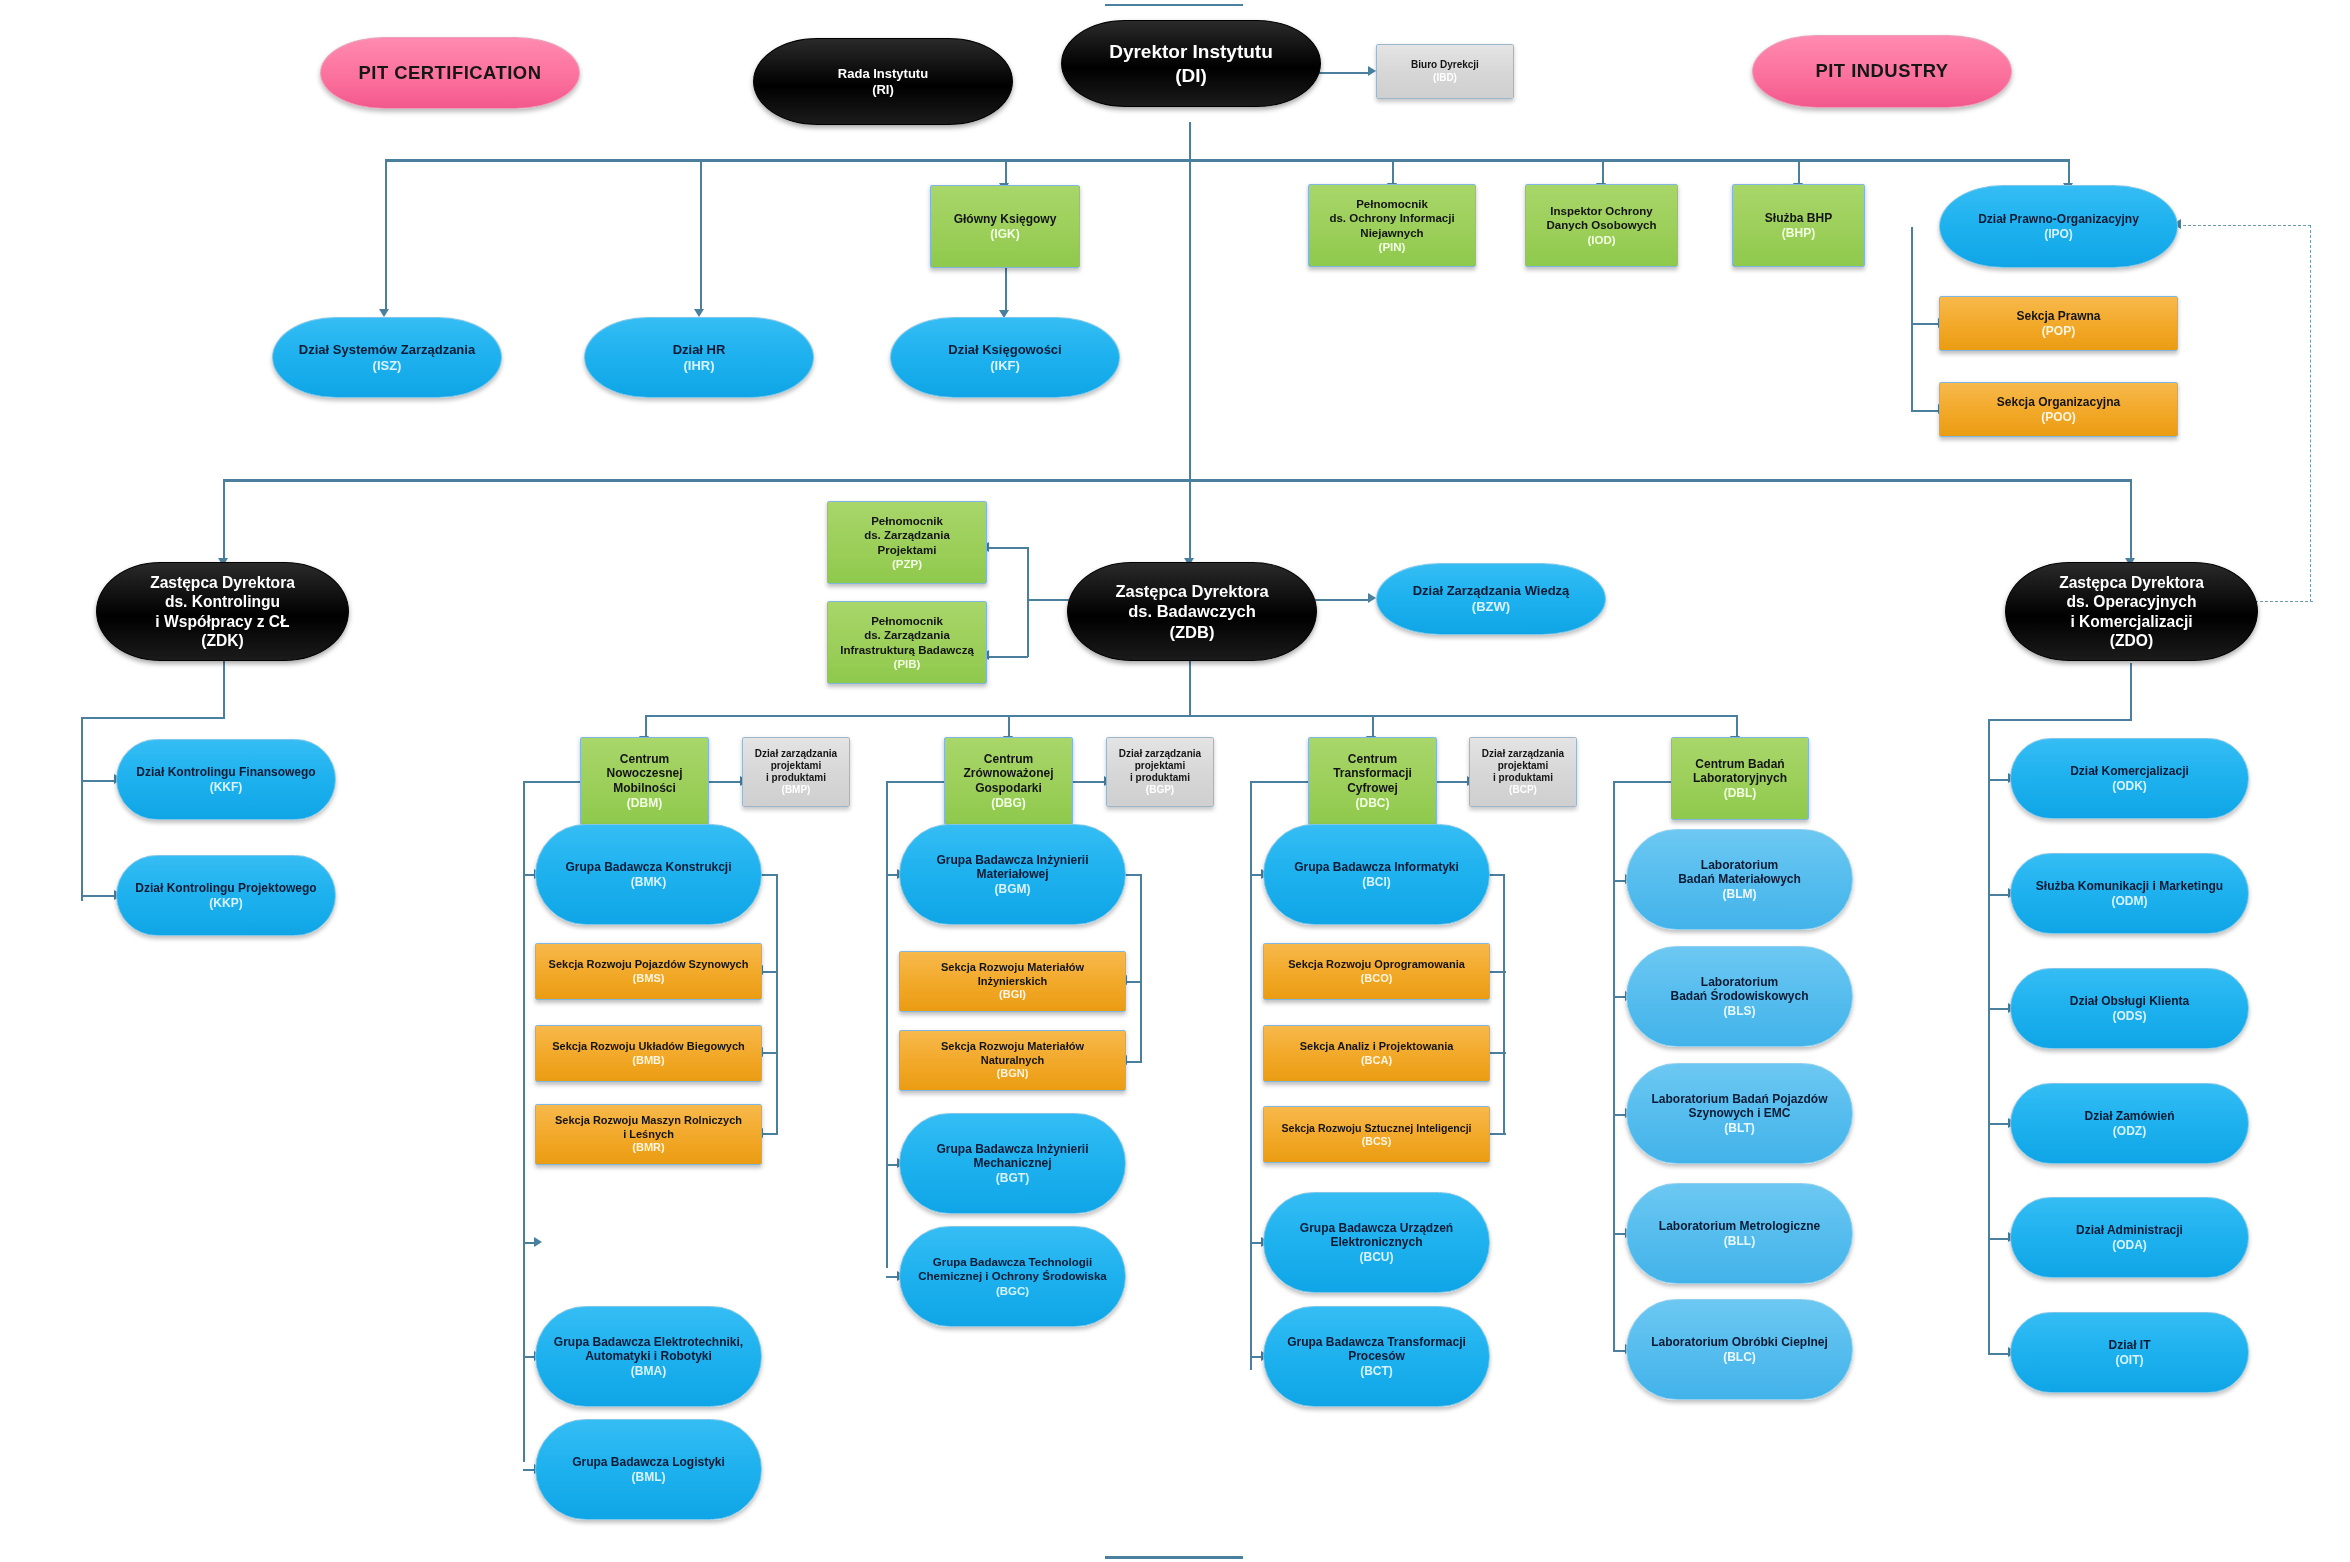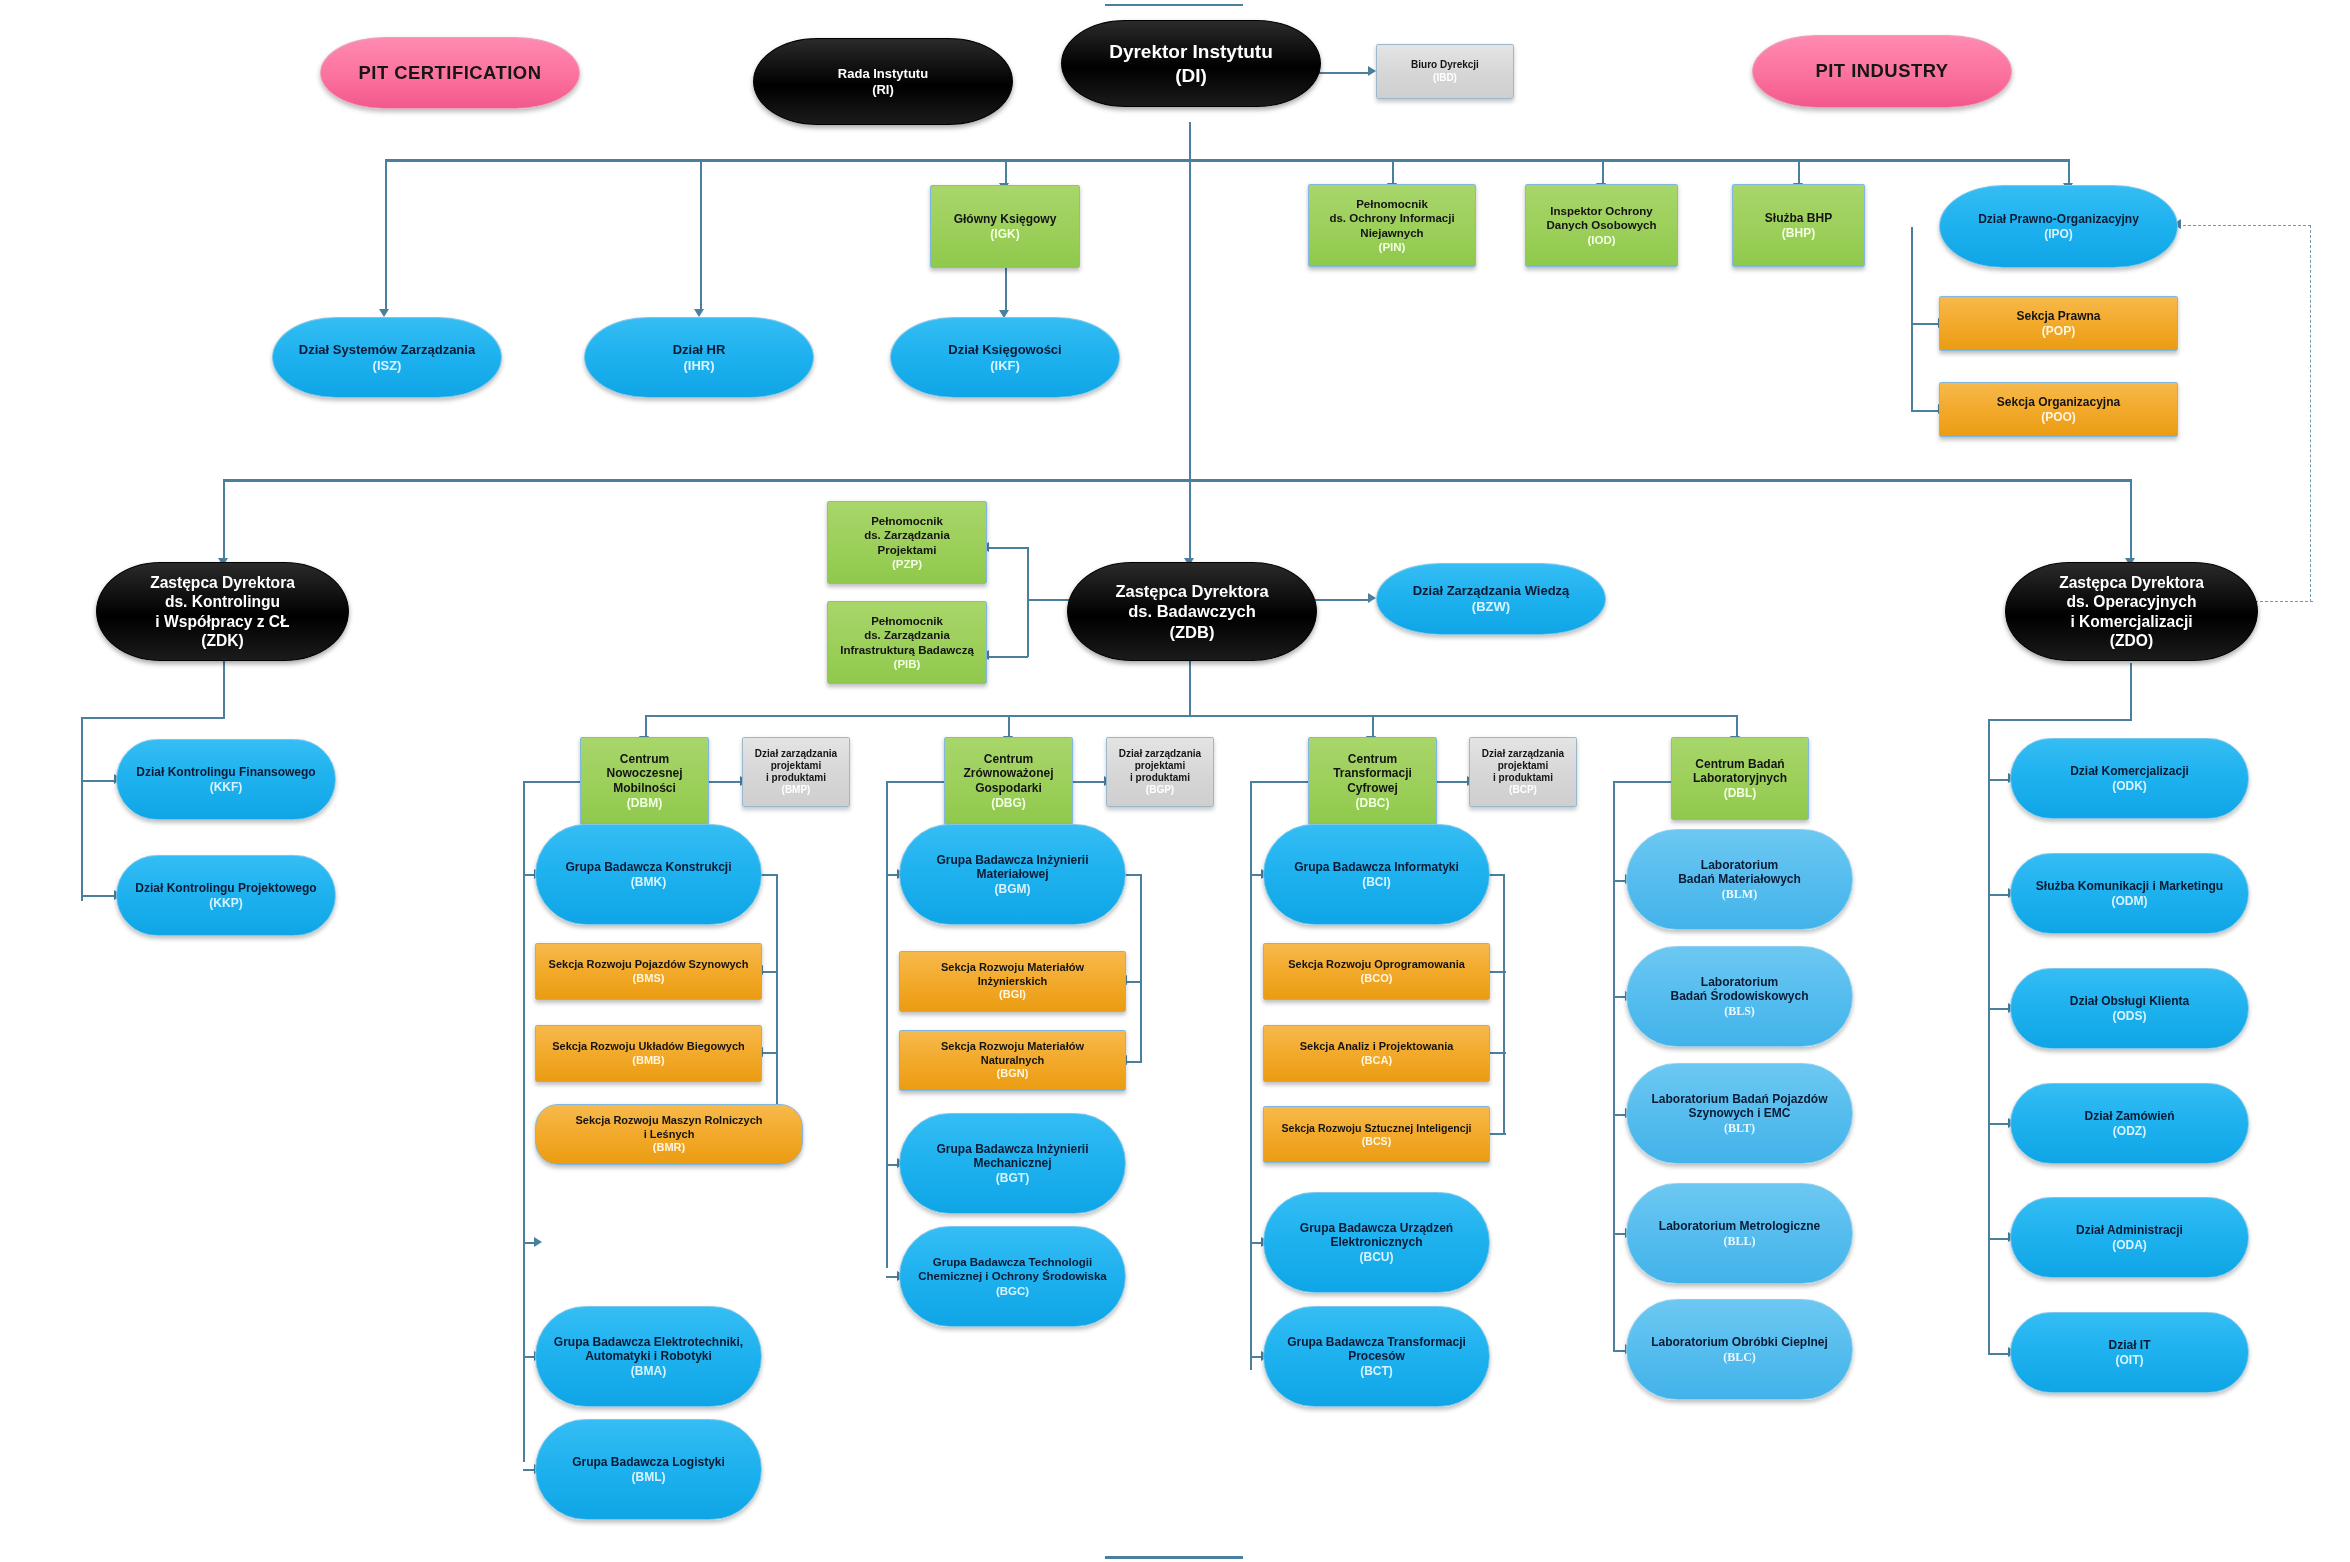--- a/index.html
+++ b/index.html
@@ -26,21 +26,21 @@
   .pink .t{color:#161616;letter-spacing:0.5px;}
 
   .blue{background:linear-gradient(180deg,#35bdf4 0%,#1fb2ef 45%,#0fa5e6 100%);
         border:0.9px solid #7fc6e8;box-shadow:0 2.8px 4.6px rgba(0,0,0,.25);}
   .blue .t{color:#0b1b35;}
   .blue .c{color:#d8f3ff;}
 
   .bluelite{background:linear-gradient(180deg,#6cc8f2 0%,#56bdee 50%,#42b3ea 100%);
         border:0.9px solid #8fd0ee;box-shadow:0 2.8px 4.6px rgba(0,0,0,.25);}
   .bluelite .t{color:#0b1b35;}
-  .bluelite .c{color:#eaf8ff;font-family:Liberation Serif, serif;}
+  .bluelite .c{color:#eaf8ff;}
 
   .green{background:linear-gradient(180deg,#a8d66a 0%,#9ccf5a 55%,#8ec94c 100%);
          border:0.9px solid #7fb7e0;box-shadow:0 2.8px 4.6px rgba(0,0,0,.25);}
   .green .t{color:#141414;}
   .green .c{color:#f2ffe2;}
 
   .orange{background:linear-gradient(180deg,#f7b94c 0%,#f2a828 55%,#ea9c12 100%);
           border:0.9px solid #7fb7e0;box-shadow:0 2.8px 4.6px rgba(0,0,0,.25);}
   .orange .t{color:#141414;}
   .orange .c{color:#fff6e2;}
@@ -399,21 +399,21 @@
     <span class="c">(BMK)</span>
   </div>
   <div class="node rect orange" style="left:535px;top:943px;width:227px;height:57px;font-size:11px;white-space:pre-line;">
     <span class="t">Sekcja Rozwoju Pojazdów Szynowych</span>
     <span class="c">(BMS)</span>
   </div>
   <div class="node rect orange" style="left:535px;top:1025px;width:227px;height:57px;font-size:11px;white-space:pre-line;">
     <span class="t">Sekcja Rozwoju Układów Biegowych</span>
     <span class="c">(BMB)</span>
   </div>
-  <div class="node rect orange" style="left:535px;top:1104px;width:268px;height:61px;font-size:11px;white-space:pre-line;border-radius:23px;">
+  <div class="node rect orange" style="left:535px;top:1104px;width:227px;height:61px;font-size:11px;white-space:pre-line;">
     <span class="t">Sekcja Rozwoju Maszyn Rolniczych
 i Leśnych</span>
     <span class="c">(BMR)</span>
   </div>
   <div class="node pill blue" style="left:535px;top:1306px;width:227px;height:101px;font-size:12px;white-space:pre-line;">
     <span class="t">Grupa Badawcza Elektrotechniki,
 Automatyki i Robotyki</span>
     <span class="c">(BMA)</span>
   </div>
   <div class="node pill blue" style="left:535px;top:1419px;width:227px;height:101px;font-size:12px;white-space:pre-line;text-align:right;">

